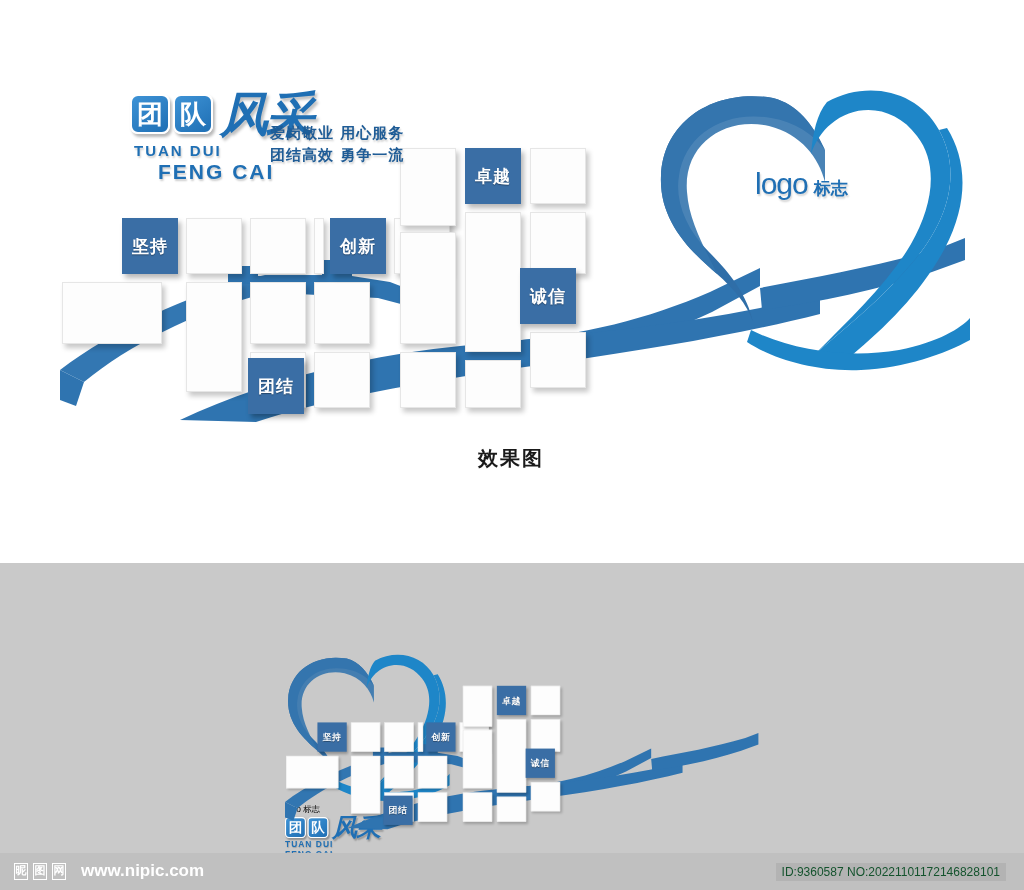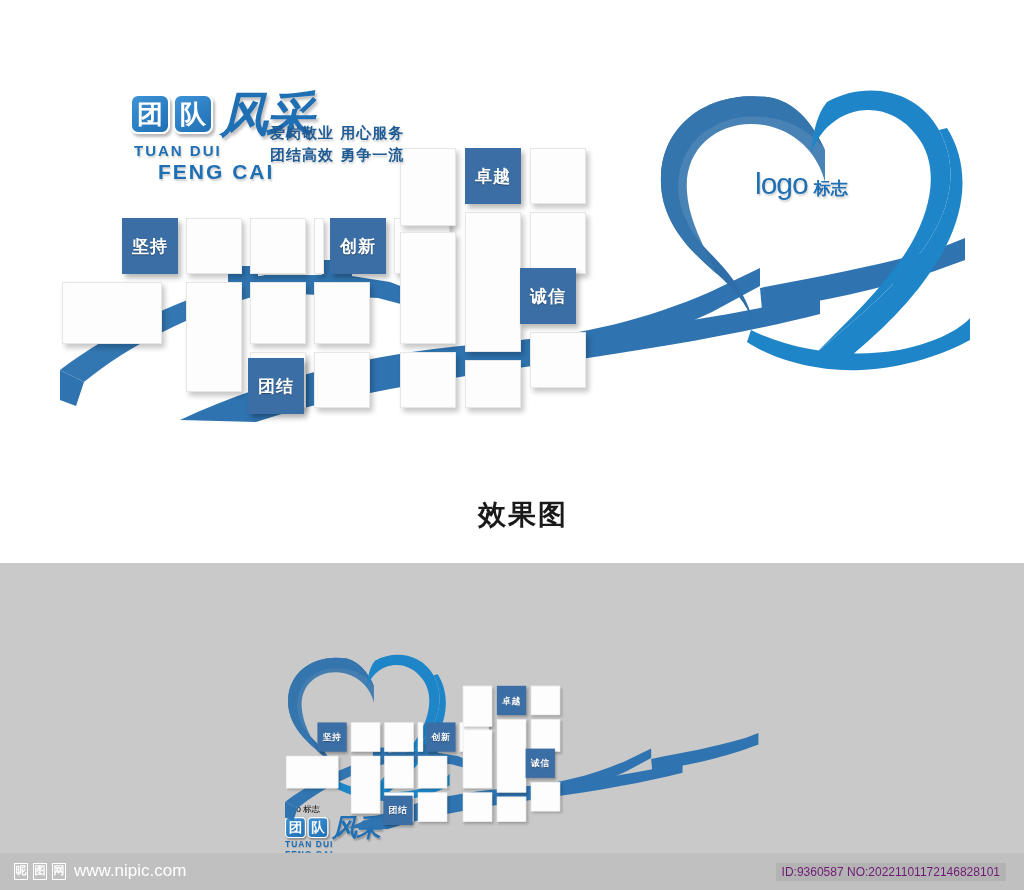--- a/index.html
+++ b/index.html
@@ -124,45 +124,45 @@
     font-family:"DejaVu Sans","Liberation Sans",sans-serif;
     font-size:17px; color:#1f6fb4; font-weight:700; margin-left:6px;
   }
 
   
   .caption {
     position:absolute;
     font-family:"DejaVu Sans","Liberation Sans",sans-serif;
     font-weight:700; color:#1a1a1a;
   }
-  #caption-effect { left:478px; top:496px; font-size:28px; letter-spacing:2px;font-family:Liberation Serif, serif; }
+  #caption-effect { left:478px; top:445px; font-size:20px; letter-spacing:2px;font-family:Liberation Serif, serif; }
   #caption-original { left:178px; top:718px; font-size:30px; letter-spacing:3px; }
 
   
   #watermark-bar {
     position:absolute; left:0; top:853px; width:1024px; height:37px;
     background:#c0c0c0;
   }
   #wm-left {
     position:absolute; left:14px; top:8px;
     display:flex; align-items:center; gap:5px;
   }
   .wm-box {
     display:inline-block; width:14px; height:17px;
     border:1.5px solid #ffffff; color:#ffffff;
     font-size:11px; line-height:14px; text-align:center;
     font-family:"DejaVu Sans",sans-serif; font-weight:700;
   }
   #wm-url {
     color:#ffffff; font-size:17px; font-family:"Liberation Sans",sans-serif;
-    font-weight:400; letter-spacing:0px; margin-left:3px;
+    font-weight:700; letter-spacing:0px; margin-left:10px;
   }
   #wm-id {
     position:absolute; right:18px; top:10px;
-    background:#b3b3b3; color:#701a75;
+    background:#b3b3b3; color:#14532d;
     font-size:12px; padding:2px 6px;
     font-family:"Liberation Sans",sans-serif;
   }
 </style>
 </head>
 <body>
 
 <div id="page">
 
   <div id="effect-panel">

